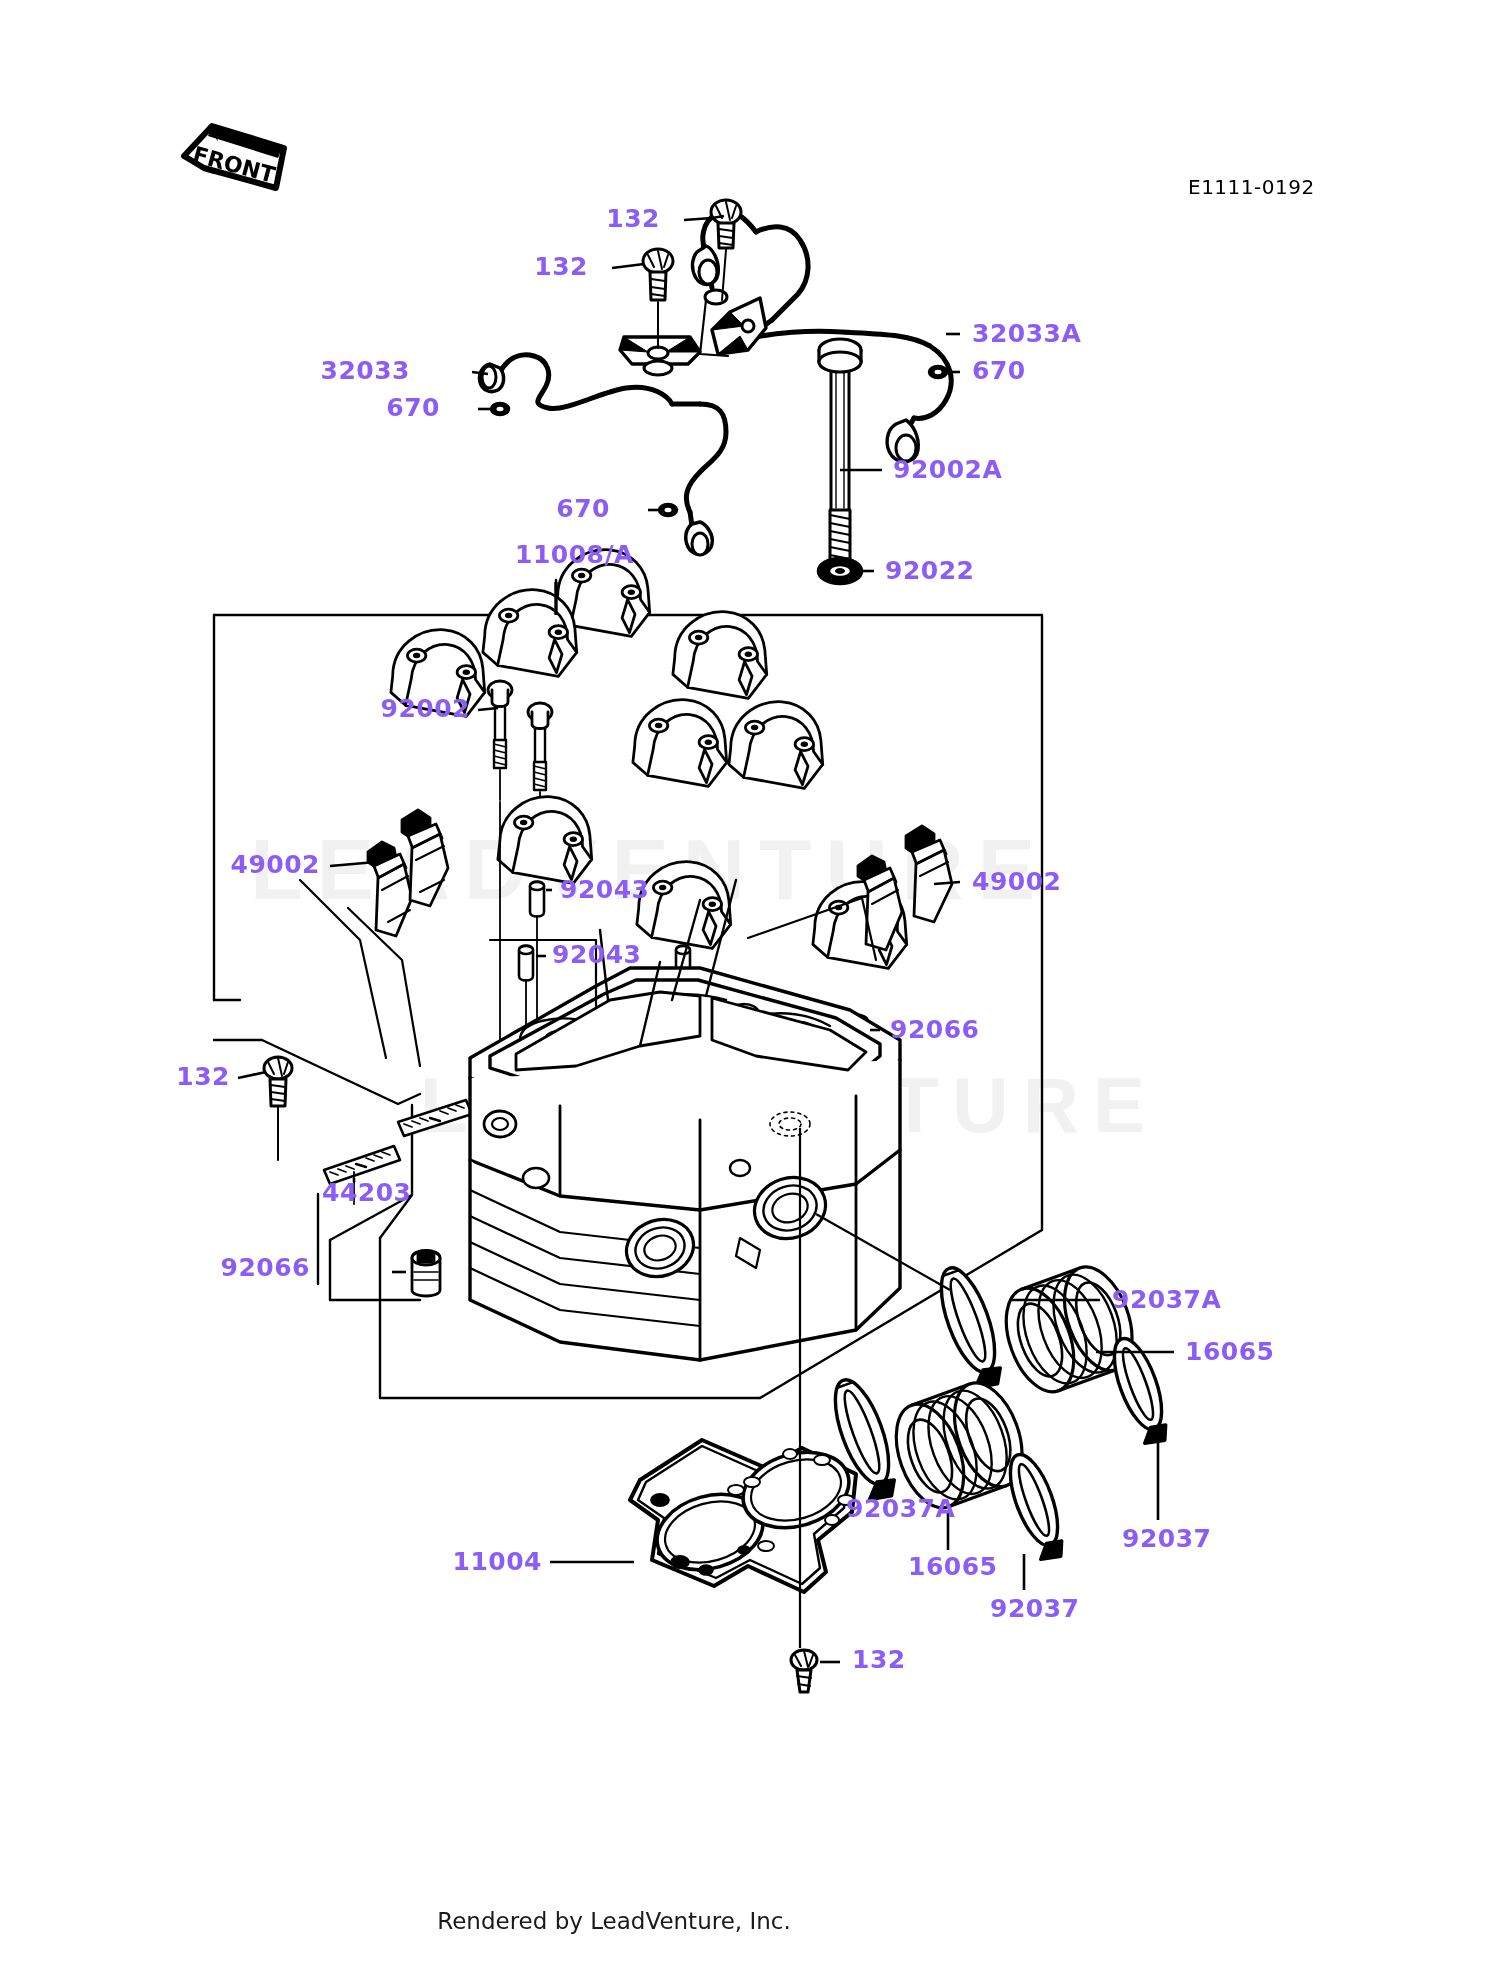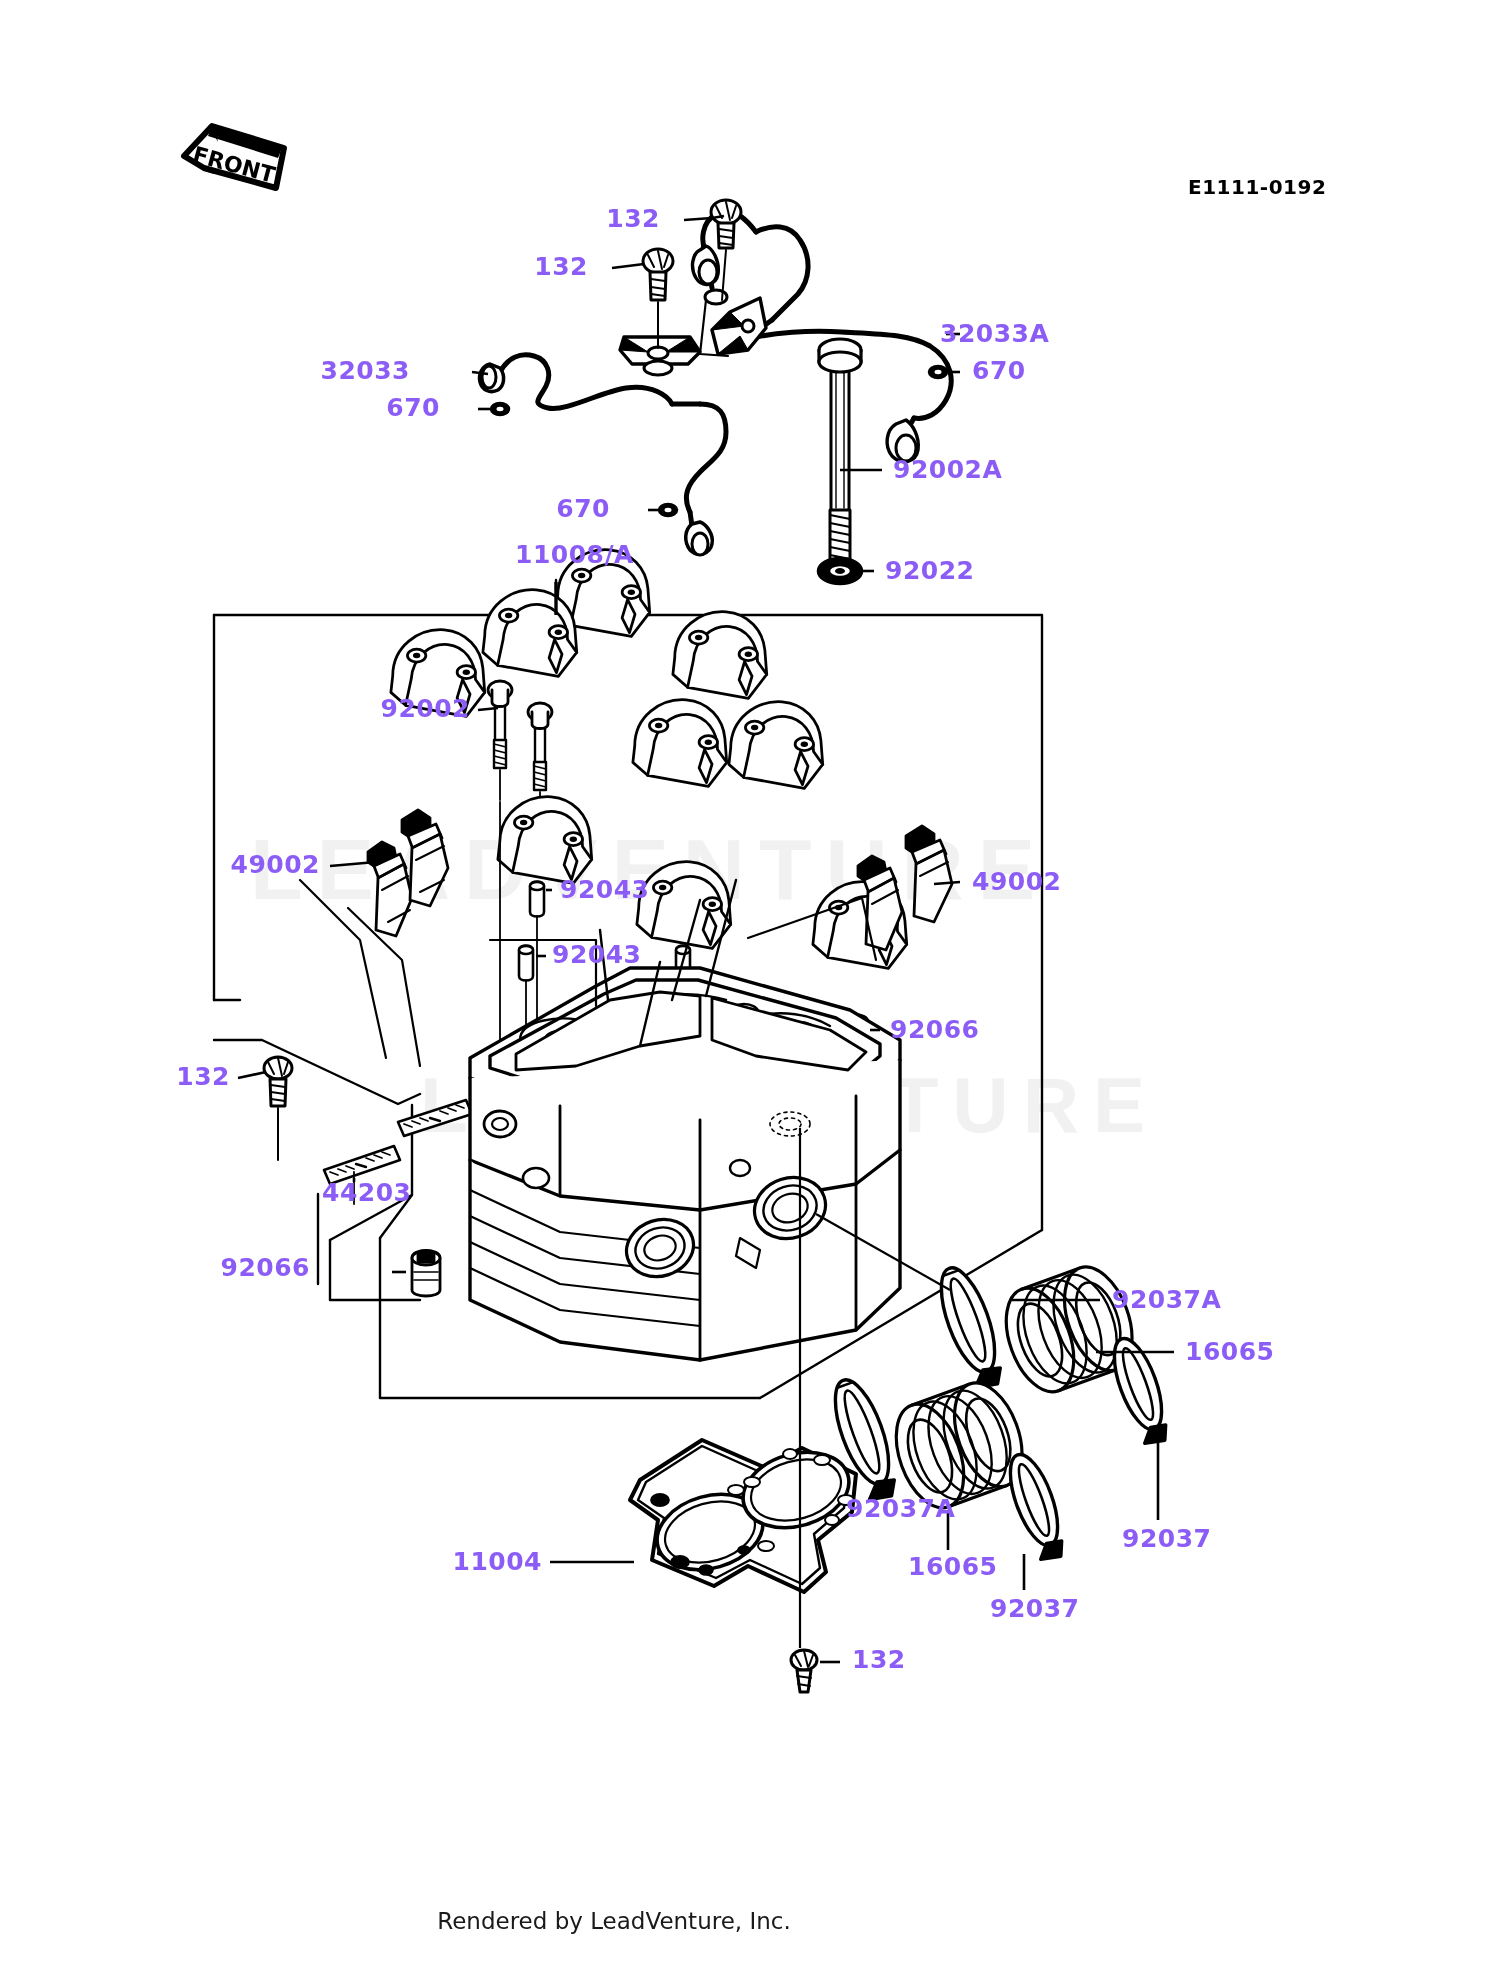--- a/index.html
+++ b/index.html
@@ -33,21 +33,21 @@
     font-size: 25px;
     letter-spacing: 0.5px;
     white-space: nowrap;
     color: #8b5cf6;
     line-height: 1;
   }
   .lbl.r { text-align: right; }
   .code {
     position: absolute;
     font-family: "DejaVu Sans", sans-serif;
-    font-weight: bold;
+    font-weight: normal;
     font-size: 20px;
     letter-spacing: 0.5px;
     white-space: nowrap;
   }
   .footer {
     position: absolute;
     left: 0;
     top: 1908px;
     width: 1228px;
     text-align: center;
@@ -658,21 +658,21 @@
         <path d="M318,1240 L318,1284 L404,1284" opacity="0"></path>
         <path d="M318,1194 L318,1284"></path>
         <path d="M318,1284 L404,1284" opacity="0"></path>
       </g>
 
     </g>
   </svg>
 
   <div class="lbl r" style="left:540px; top:206px; width:120px;">132</div>
   <div class="lbl r" style="left:468px; top:254px; width:120px;">132</div>
-  <div class="lbl" style="left:940px; top:321px;">32033A</div>
+  <div class="lbl" style="left:972px; top:321px;">32033A</div>
   <div class="lbl" style="left:972px; top:358px;">670</div>
   <div class="lbl r" style="left:290px; top:358px; width:120px;">32033</div>
   <div class="lbl r" style="left:360px; top:395px; width:80px;">670</div>
   <div class="lbl" style="left:893px; top:457px;">92002A</div>
   <div class="lbl r" style="left:530px; top:496px; width:80px;">670</div>
   <div class="lbl" style="left:885px; top:558px;">92022</div>
   <div class="lbl" style="left:515px; top:542px;">11008/A</div>
   <div class="lbl r" style="left:290px; top:696px; width:180px;">92002</div>
   <div class="lbl r" style="left:170px; top:852px; width:150px;">49002</div>
   <div class="lbl" style="left:972px; top:869px;">49002</div>

